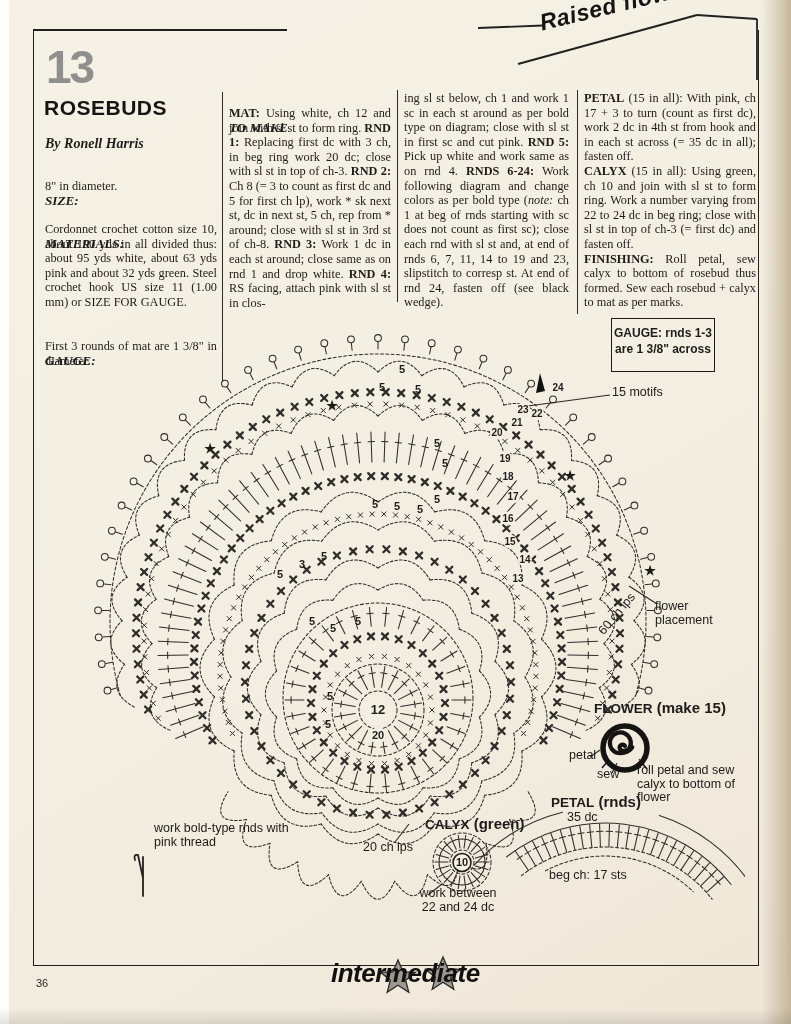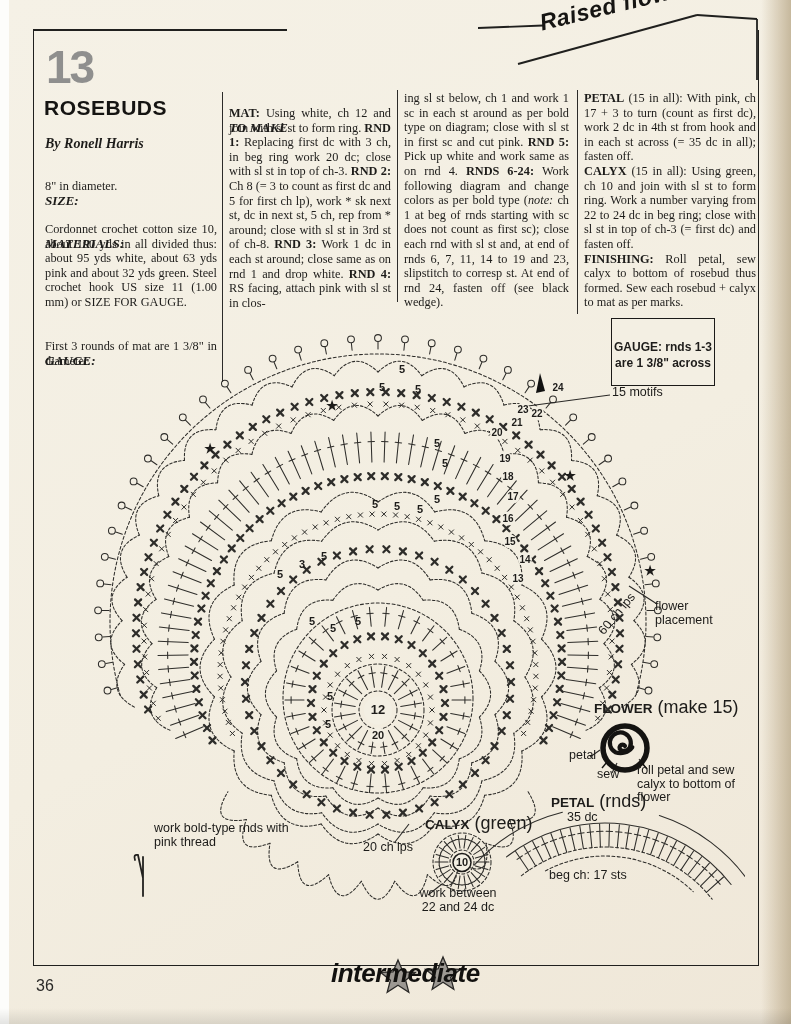--- a/index.html
+++ b/index.html
@@ -22,27 +22,27 @@
   .ser{font-family:"Liberation Serif",serif;font-size:12.3px;line-height:14.6px;text-align:justify;}
   .ithead{font-family:"Liberation Serif",serif;font-style:italic;font-size:13.2px;font-weight:600;margin-top:30px;}
   .b{font-weight:bold;}
   .i{font-style:italic;}
   .num13{font-size:46px;font-weight:900;color:#8f8f8e;letter-spacing:-2px;line-height:1;}
   .title{font-size:21px;font-weight:800;letter-spacing:.5px;color:#151412;}
   .byline{font-family:"Liberation Serif",serif;font-style:italic;font-weight:bold;font-size:14px;}
   .vrule{position:absolute;width:1.2px;background:#2c2b29;}
   
   .gauge-box{position:absolute;left:611px;top:318px;width:102px;height:46px;border:1.6px solid #1b1a18;
-     background:#f3efe3;text-align:center;font-size:12px;font-weight:bold;line-height:16px;padding-top:20px;z-index:2;}
+     background:#f3efe3;text-align:center;font-size:12px;font-weight:bold;line-height:16px;padding-top:6px;z-index:2;}
   
   .dlab{position:absolute;font-size:12.5px;line-height:13.5px;color:#1c1b19;z-index:2;}
   .dhead{font-size:13.5px;font-weight:bold;}
-  .dhead .n{font-weight:normal;font-size:18px;}
+  .dhead .n{font-weight:bold;font-size:15px;}
   
-  .pageno{position:absolute;left:36px;top:977px;font-size:16px;color:#2a2927;}
+  .pageno{position:absolute;left:36px;top:977px;font-size:11px;color:#2a2927;}
   .intermediate{position:absolute;left:331px;top:958px;font-size:26px;font-style:italic;font-weight:800;
      letter-spacing:-.5px;color:#12110f;z-index:3;}
   svg text{fill:#1d1c1a;font-family:"Liberation Sans",sans-serif;font-weight:bold;text-anchor:middle;}
 </style>
 </head>
 <body>
 
 <div class="page">
   <div class="left-strip"></div>
 

